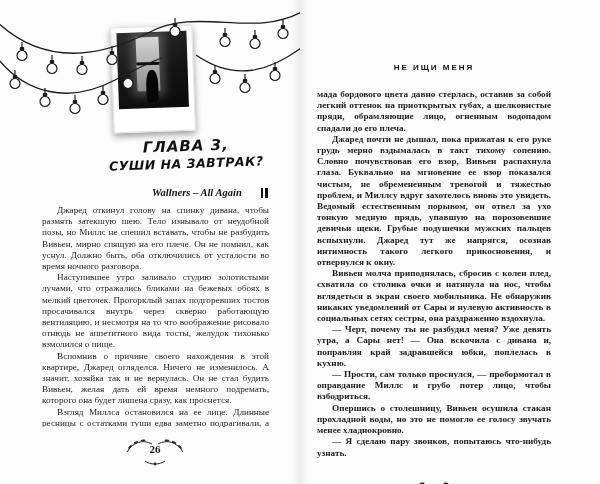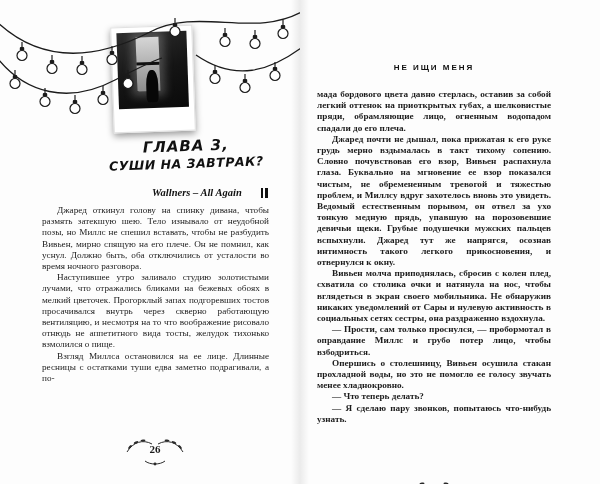--- a/index.html
+++ b/index.html
@@ -146,20 +146,21 @@
       <span class="track">Wallners – All Again</span>
       <span class="pause">
           <i></i>
           <i></i>
         </span>
     </div>
 
     <div class="body-text bt-left">
       <p>Джаред откинул голову на спинку дивана, чтобы размять затекшую шею. Тело изнывало от неудобной позы, но Миллс не спешил вставать, чтобы не разбудить Вивьен, мирно спящую на его плече. Он не помнил, как уснул. Должно быть, оба отключились от усталости во время ночного разговора.</p>
       <p>Наступившее утро заливало студию золотистыми лучами, что отражались бликами на бежевых обоях в мелкий цветочек. Прогорклый запах подгоревших тостов просачивался внутрь через скверно работающую вентиляцию, и несмотря на то что воображение рисовало отнюдь не аппетитного вида тосты, желудок тихонько взмолился о пище.</p>
+      <p>Вспомнив о причине своего нахождения в этой квартире, Джаред огляделся. Ничего не изменилось. А значит, хозяйка так и не вернулась. Он не стал будить Вивьен, желая дать ей время немного подремать, которого она будет лишена сразу, как проснется.</p>
       <p>Взгляд Миллса остановился на ее лице. Длинные ресницы с остатками туши едва заметно подрагивали, а по-</p>
     </div>
 
     <div class="folio folio-left">
       <svg viewBox="0 0 64 34" width="64" height="34">
         <g fill="none" stroke="#2a2a2a" stroke-width="1">
           <path d="M4,18 C10,8 20,5 29,10"></path>
           <path d="M60,18 C54,8 44,5 35,10"></path>
           <path d="M22,27 C27,31 37,31 42,27"></path>
         </g>
@@ -178,23 +179,23 @@
   </div>
 
   <div class="page page-right">
 
     <div class="running-header">НЕ ИЩИ МЕНЯ</div>
 
     <div class="body-text bt-right">
       <p class="no-indent">мада бордового цвета давно стерлась, оставив за собой легкий оттенок на приоткрытых губах, а шелковистые пряди, обрамляющие лицо, огненным водопадом спадали до его плеча.</p>
       <p>Джаред почти не дышал, пока прижатая к его руке грудь мерно вздымалась в такт тихому сопению. Словно почувствовав его взор, Вивьен распахнула глаза. Буквально на мгновение ее взор показался чистым, не обремененным тревогой и тяжестью проблем, и Миллсу вдруг захотелось вновь это увидеть. Ведомый естественным порывом, он отвел за ухо тонкую медную прядь, упавшую на порозовевшие девичьи щеки. Грубые подушечки мужских пальцев вспыхнули. Джаред тут же напрягся, осознав интимность такого легкого прикосновения, и отвернулся к окну.</p>
       <p>Вивьен молча приподнялась, сбросив с колен плед, схватила со столика очки и натянула на нос, чтобы вглядеться в экран своего мобильника. Не обнаружив никаких уведомлений от Сары и нулевую активность в социальных сетях сестры, она раздраженно вздохнула.</p>
+      <p>— Черт, почему ты не разбудил меня? Уже девять утра, а Сары нет! — Она вскочила с дивана и, поправляя край задравшейся юбки, поплелась в кухню.</p>
       <p>— Прости, сам только проснулся, — пробормотал в оправдание Миллс и грубо потер лицо, чтобы взбодриться.</p>
       <p>Опершись о столешницу, Вивьен осушила стакан прохладной воды, но это не помогло ее голосу звучать менее хладнокровно.</p>
-      <p>— Что теперь делать?</p>
       <p>— Я сделаю пару звонков, попытаюсь что-нибудь узнать.</p>
     </div>
 
     <div class="folio folio-right">
       <svg viewBox="0 0 64 34" width="64" height="34">
         <g fill="none" stroke="#2a2a2a" stroke-width="1">
           <path d="M4,18 C10,8 20,5 29,10"></path>
           <path d="M60,18 C54,8 44,5 35,10"></path>
           <path d="M22,27 C27,31 37,31 42,27"></path>
         </g>

